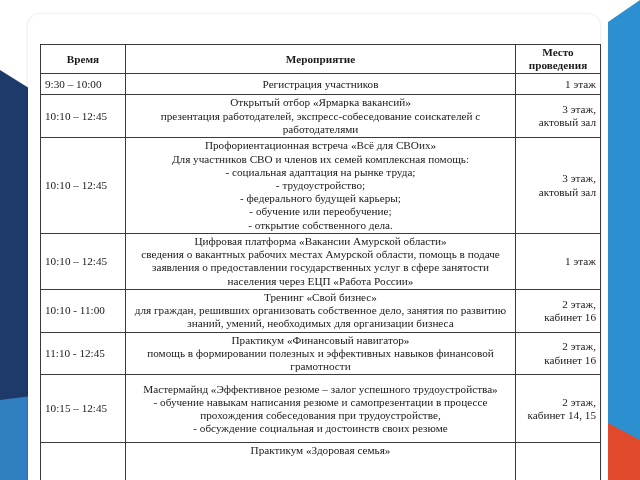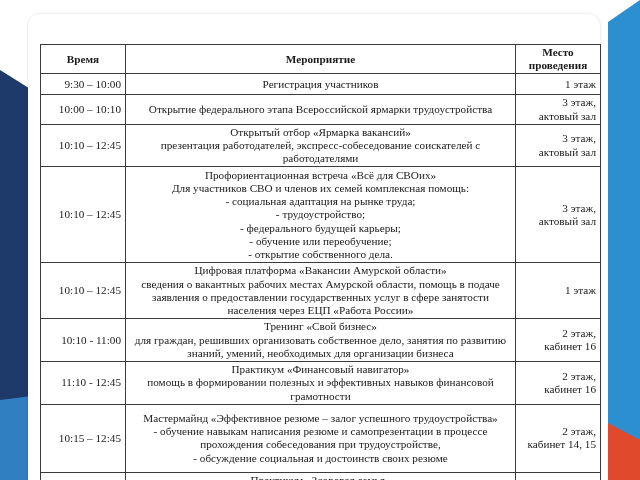--- a/index.html
+++ b/index.html
@@ -24,21 +24,21 @@
       border-collapse: collapse; table-layout: fixed;
       font-size: 11.2px; line-height: 13.2px; color: #1a1a1a;
     }
     table.schedule th, table.schedule td {
       border: 1px solid #3a3a3a; padding: 1px 4px; vertical-align: middle;
     }
     table.schedule th { font-weight: bold; text-align: center; height: 25px; }
     col.c-time { width: 85px; }
     col.c-event { width: 390px; }
     col.c-place { width: 85px; }
-    td.time { text-align: right; }
+    td.time { text-align: left; }
     td.place { text-align: right; }
     td.event { text-align: center; }
     .ev-title { font-weight: normal; display: block; }
     .ev-line { display: block; }
   </style>
 </head>
 <body>
 
 <svg class="bg-left" viewBox="0 0 40 480" preserveAspectRatio="none">
   <polygon points="0,70 40,95 40,480 0,480" fill="#1d3a6b"></polygon>
@@ -68,30 +68,20 @@
     </tr>
   </thead>
   <tbody id="tbody">
       <tr style="height: 21px;">
         <td class="time">9:30 – 10:00</td>
         <td class="event">
           <span class="ev-line">Регистрация участников</span>
         </td>
         <td class="place">
           <span class="ev-line">1 этаж</span>
-        </td>
-      </tr>
-      <tr style="height: 27px;">
-        <td class="time">10:00 – 10:10</td>
-        <td class="event">
-          <span class="ev-line">Открытие федерального этапа Всероссийской ярмарки трудоустройства</span>
-        </td>
-        <td class="place">
-          <span class="ev-line">3 этаж,</span>
-          <span class="ev-line">актовый зал</span>
         </td>
       </tr>
       <tr style="height: 42px;">
         <td class="time">10:10 – 12:45</td>
         <td class="event">
           <span class="ev-title">Открытый отбор «Ярмарка вакансий»</span>
           <span class="ev-line">презентация работодателей, экспресс-собеседование соискателей с работодателями</span>
         </td>
         <td class="place">
           <span class="ev-line">3 этаж,</span>

